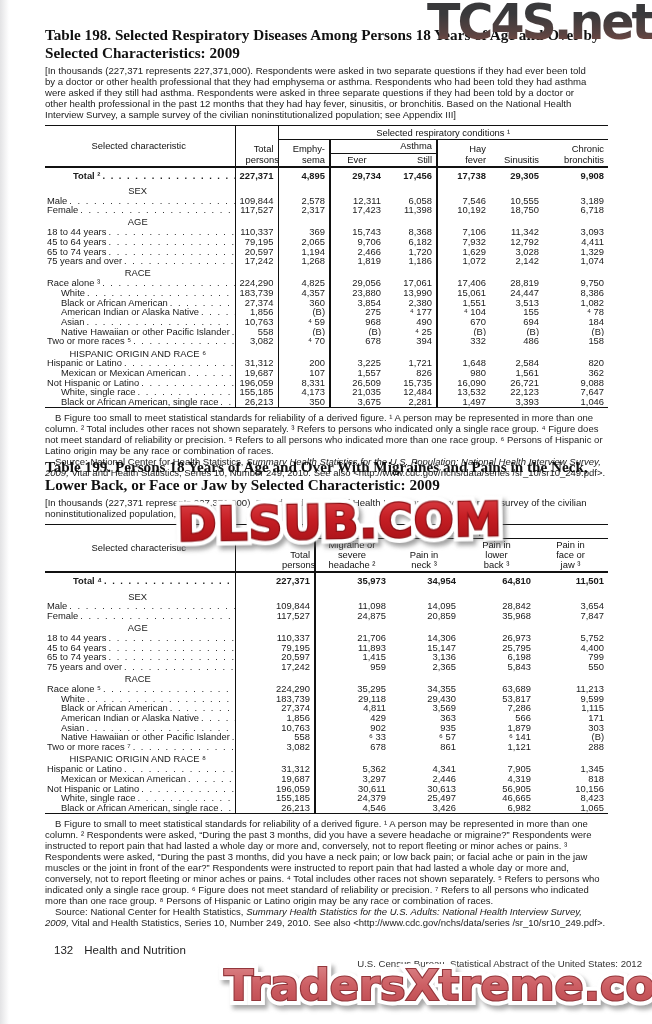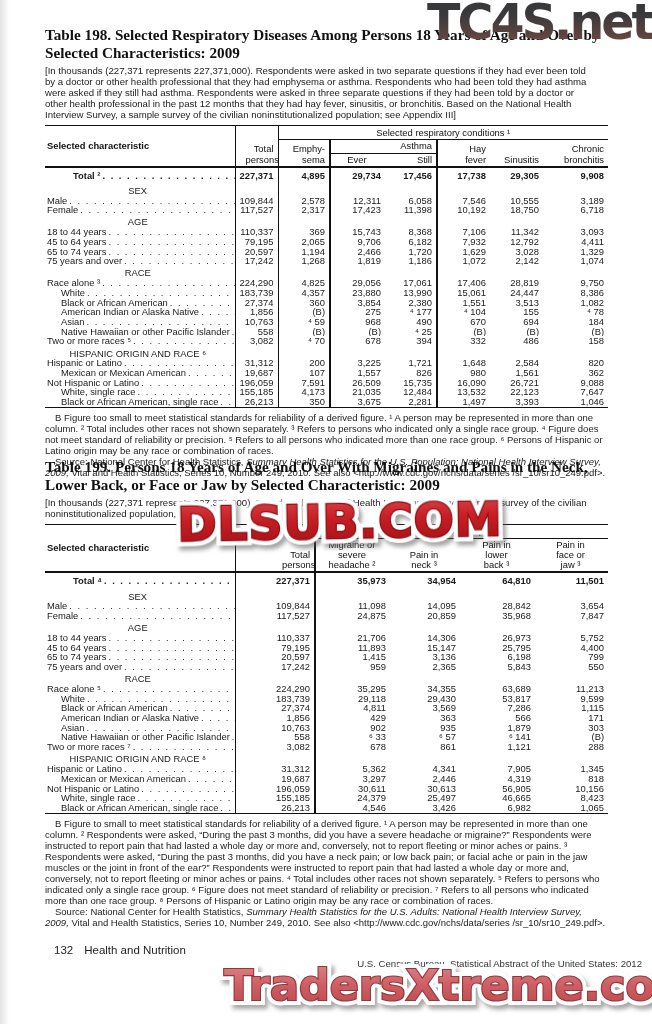--- a/index.html
+++ b/index.html
@@ -13,21 +13,21 @@
   .b199{top:458px;}
 
   h1{font-family:"Liberation Serif","DejaVu Serif",serif;font-weight:bold;
      font-size:15.2px;line-height:1.17;margin:0 0 3px 0;color:#111;}
   .intro{font-size:9.6px;line-height:1.16;margin:0 11px 5px 0;color:#222;}
 
   table.tbl{width:563px;border-collapse:collapse;table-layout:fixed;
      border-top:1px solid #111;border-bottom:1px solid #111;margin:0 0 4px 0;}
   .tbl th{font-weight:normal;font-size:9.4px;line-height:1.08;padding:1px 4px 1px 2px;
      vertical-align:bottom;text-align:right;color:#111;}
-  .tbl th.stub{vertical-align:middle;text-align:left;font-weight:bold;}
+  .tbl th.stub{vertical-align:middle;text-align:center;}
   .tbl th.spanner{text-align:center;border-bottom:1px solid #111;padding:1.5px 2px;}
   .tbl th.grp{border-bottom:1px solid #111;}
   .tbl th.ctr{text-align:center;}
   .hw{display:inline-block;}
   .w28{width:28px;} .w34{width:34px;} .w32{width:32px;} .w36{width:36px;}
 
   .tbl td{font-size:9.4px;line-height:9.7px;padding:0 4px 0 0;vertical-align:bottom;
      text-align:right;white-space:nowrap;overflow:hidden;}
   .tbl td.lbl{text-align:left;padding:0 0 0 2px;}
   .tbl td.lbl .flx{display:flex;}
@@ -388,21 +388,21 @@
             <td class="c c6">362</td>
           </tr>
           <tr class="">
             <td class="lbl ind0">
               <span class="flx">
                 <span class="lt">Not Hispanic or Latino</span>
                 <span class="dots"> . . . . . . . . . . . . . . . . . . . . . . . . . . . . . . . . . . . . . . . . . . . . . . . . . . . . . . . . . . . . . . . . . . . . . . . . . . . . . . . .</span>
               </span>
             </td>
             <td class="c c0">196,059</td>
-            <td class="c c1">7,591</td>
+            <td class="c c1">8,331</td>
             <td class="c c2">26,509</td>
             <td class="c c3">15,735</td>
             <td class="c c4">16,090</td>
             <td class="c c5">26,721</td>
             <td class="c c6">9,088</td>
           </tr>
           <tr class="">
             <td class="lbl ind1">
               <span class="flx">
                 <span class="lt">White, single race</span>

